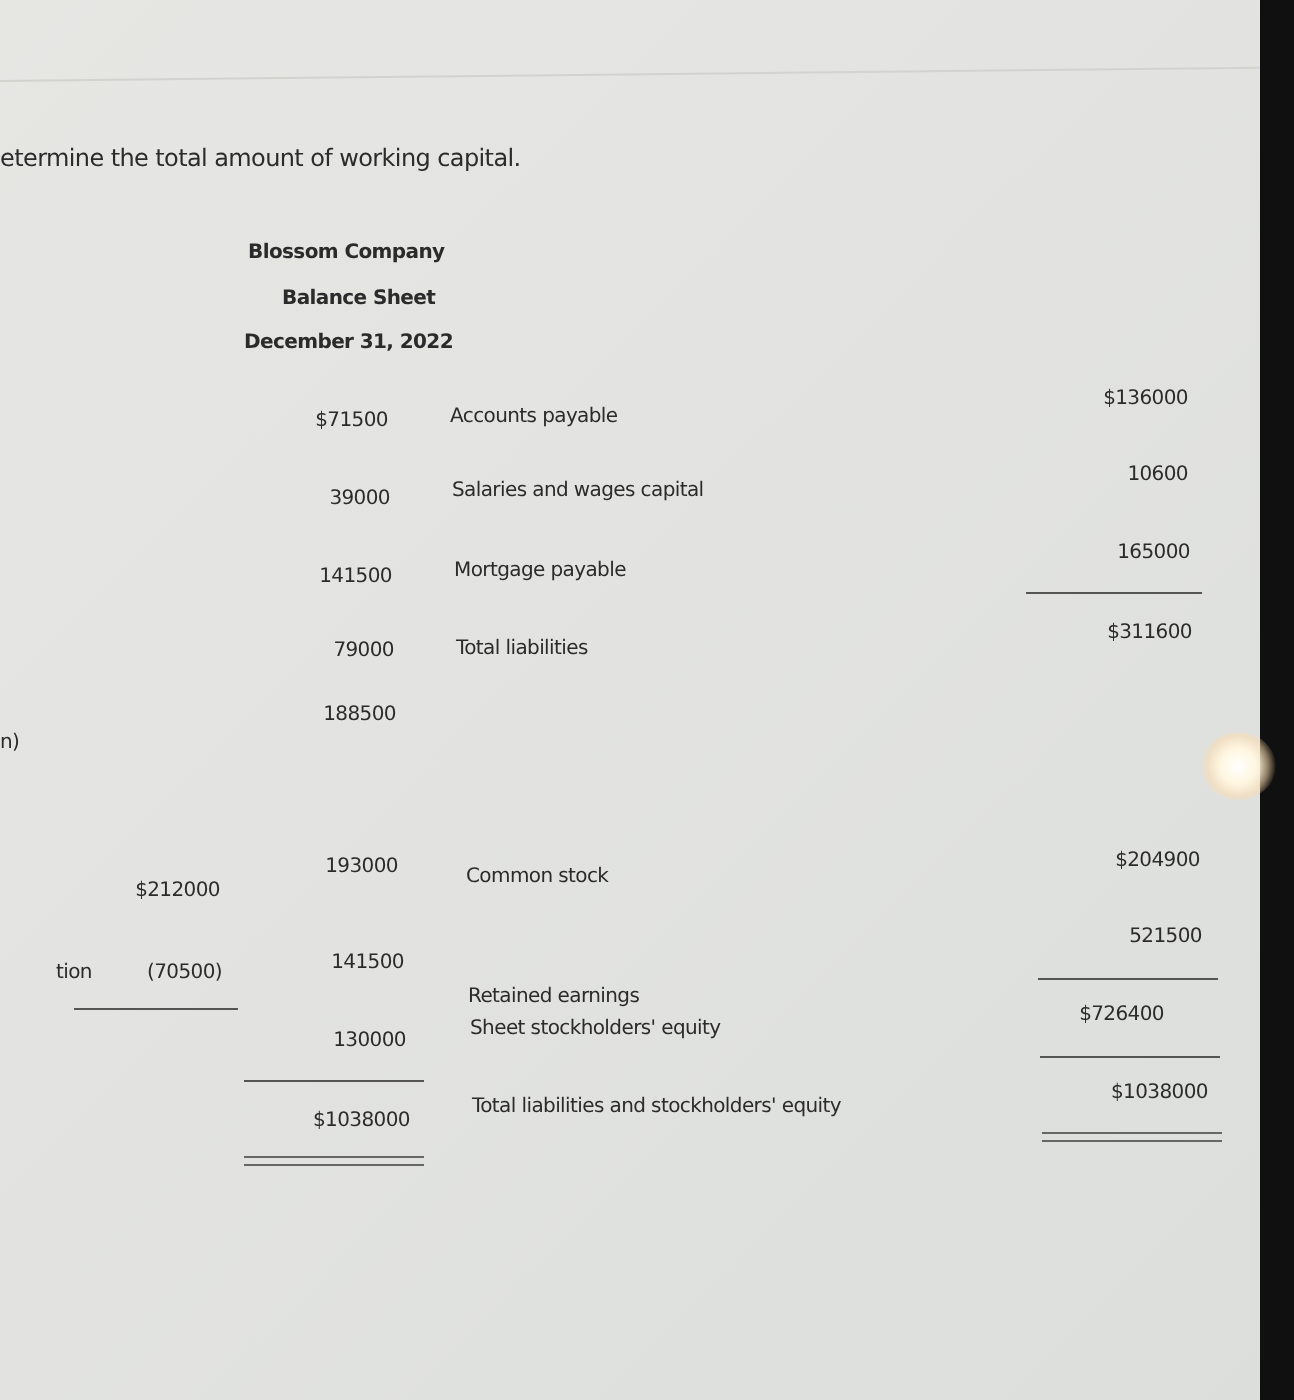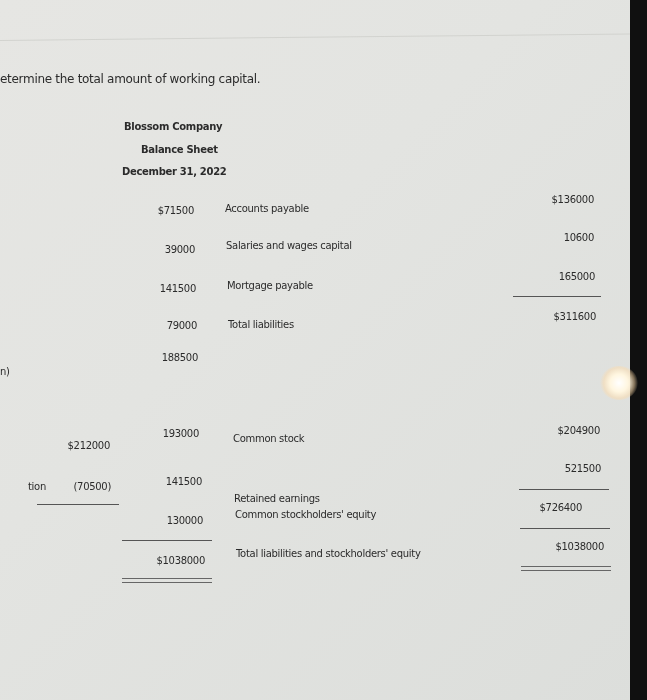--- a/index.html
+++ b/index.html
@@ -58,18 +58,18 @@
 <div class="t num" style="left:500px;width:95px;top:271px;">165000</div>
 <div class="hr" style="left:513px;width:88px;top:296px;"></div>
 <div class="t" style="left:228px;top:319px;">Total liabilities</div>
 <div class="t num" style="left:500px;width:96px;top:311px;">$311600</div>
 
 <div class="t" style="left:233px;top:433px;">Common stock</div>
 <div class="t num" style="left:500px;width:100px;top:425px;">$204900</div>
 <div class="t" style="left:234px;top:472px;margin-top:21px;">Retained earnings</div>
 <div class="t num" style="left:500px;width:101px;top:463px;">521500</div>
 <div class="hr" style="left:519px;width:90px;top:489px;"></div>
-<div class="t" style="left:235px;top:509px;">Common stockholders' equity</div>
+<div class="t" style="left:235px;top:509px;">Sheet stockholders' equity</div>
 <div class="t num" style="left:480px;width:102px;top:502px;">$726400</div>
 <div class="hr" style="left:520px;width:90px;top:528px;"></div>
 <div class="t" style="left:236px;top:548px;">Total liabilities and stockholders' equity</div>
 <div class="t num" style="left:500px;width:104px;top:541px;">$1038000</div>
 <div class="hr2" style="left:521px;width:90px;top:566px;"></div>
 
 </body></html>

